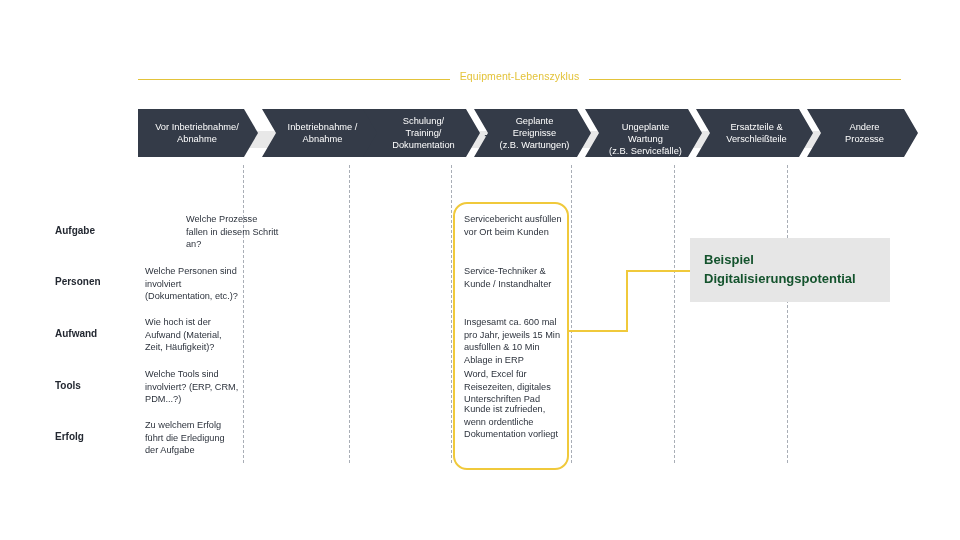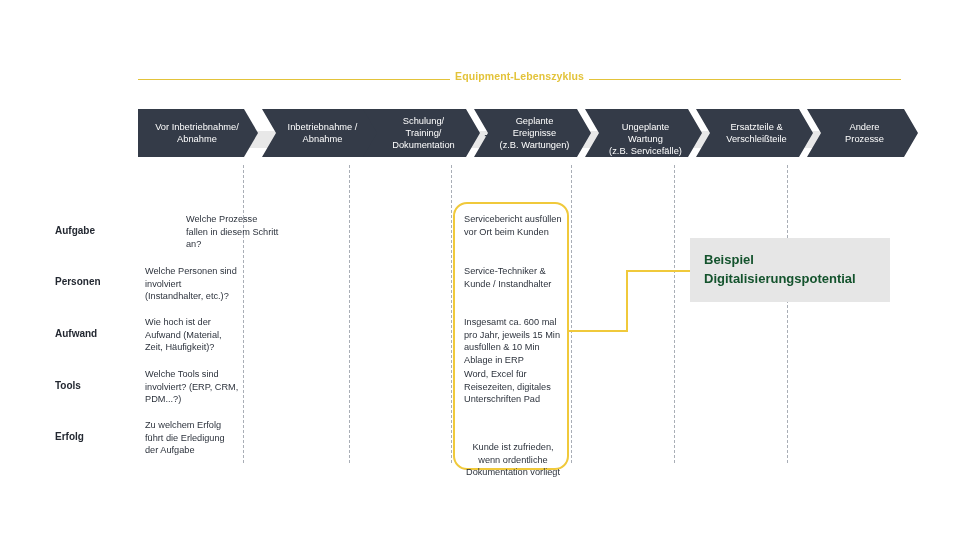--- a/index.html
+++ b/index.html
@@ -39,21 +39,21 @@
     height: 1px;
     background: #e3c33a;
   }
   #lifecycle-title {
     position: absolute;
     left: 0;
     top: 0;
     width: 763px;
     text-align: center;
     font-size: 10.5px;
-    font-weight: bold;
+    font-weight: normal;
     color: #e3c33a;
     letter-spacing: .1px;
   }
 
   #tagesgeschaeft-band {
     position: absolute;
     left: 138px;
     top: 90px;
     width: 763px;
     height: 17px;
@@ -267,31 +267,31 @@
 <div class="col-divider" style="left:674px;"></div>
 <div class="col-divider" style="left:787px;"></div>
 
 <div class="row-label" style="top:225px;">Aufgabe</div>
 <div class="row-label" style="top:276px;">Personen</div>
 <div class="row-label" style="top:328px;">Aufwand</div>
 <div class="row-label" style="top:380px;">Tools</div>
 <div class="row-label" style="top:431px;">Erfolg</div>
 
 <div class="row-question" style="top:213px;margin-left:41px;">Welche Prozesse fallen in diesem Schritt an?</div>
-<div class="row-question" style="top:265px;">Welche Personen sind involviert (Instandhalter, etc.)?</div>
+<div class="row-question" style="top:265px;">Welche Personen sind involviert (Dokumentation, etc.)?</div>
 <div class="row-question" style="top:316px;">Wie hoch ist der Aufwand (Material, Zeit, Häufigkeit)?</div>
 <div class="row-question" style="top:368px;">Welche Tools sind involviert? (ERP, CRM, PDM...?)</div>
 <div class="row-question" style="top:419px;">Zu welchem Erfolg führt die Erledigung der Aufgabe</div>
 
 <div id="example-box"></div>
 <div class="example-cell" style="top:213px;">Servicebericht ausfüllen vor Ort beim Kunden</div>
 <div class="example-cell" style="top:265px;">Service-Techniker &amp; Kunde / Instandhalter</div>
 <div class="example-cell" style="top:316px;">Insgesamt ca. 600 mal pro Jahr, jeweils 15 Min ausfüllen &amp; 10 Min Ablage in ERP</div>
 <div class="example-cell" style="top:368px;">Word, Excel für Reisezeiten, digitales Unterschriften Pad</div>
-<div class="example-cell" style="top:441px;text-align:center;">Kunde ist zufrieden, wenn ordentliche Dokumentation vorliegt</div>
+<div class="example-cell" style="top:403px;">Kunde ist zufrieden, wenn ordentliche Dokumentation vorliegt</div>
 
 <div id="connector">
   <div class="h-top"></div>
   <div class="v"></div>
   <div class="h-bottom"></div>
 </div>
 
 <div id="callout">
   <div id="callout-text">
     <span>Beispiel</span><br>

